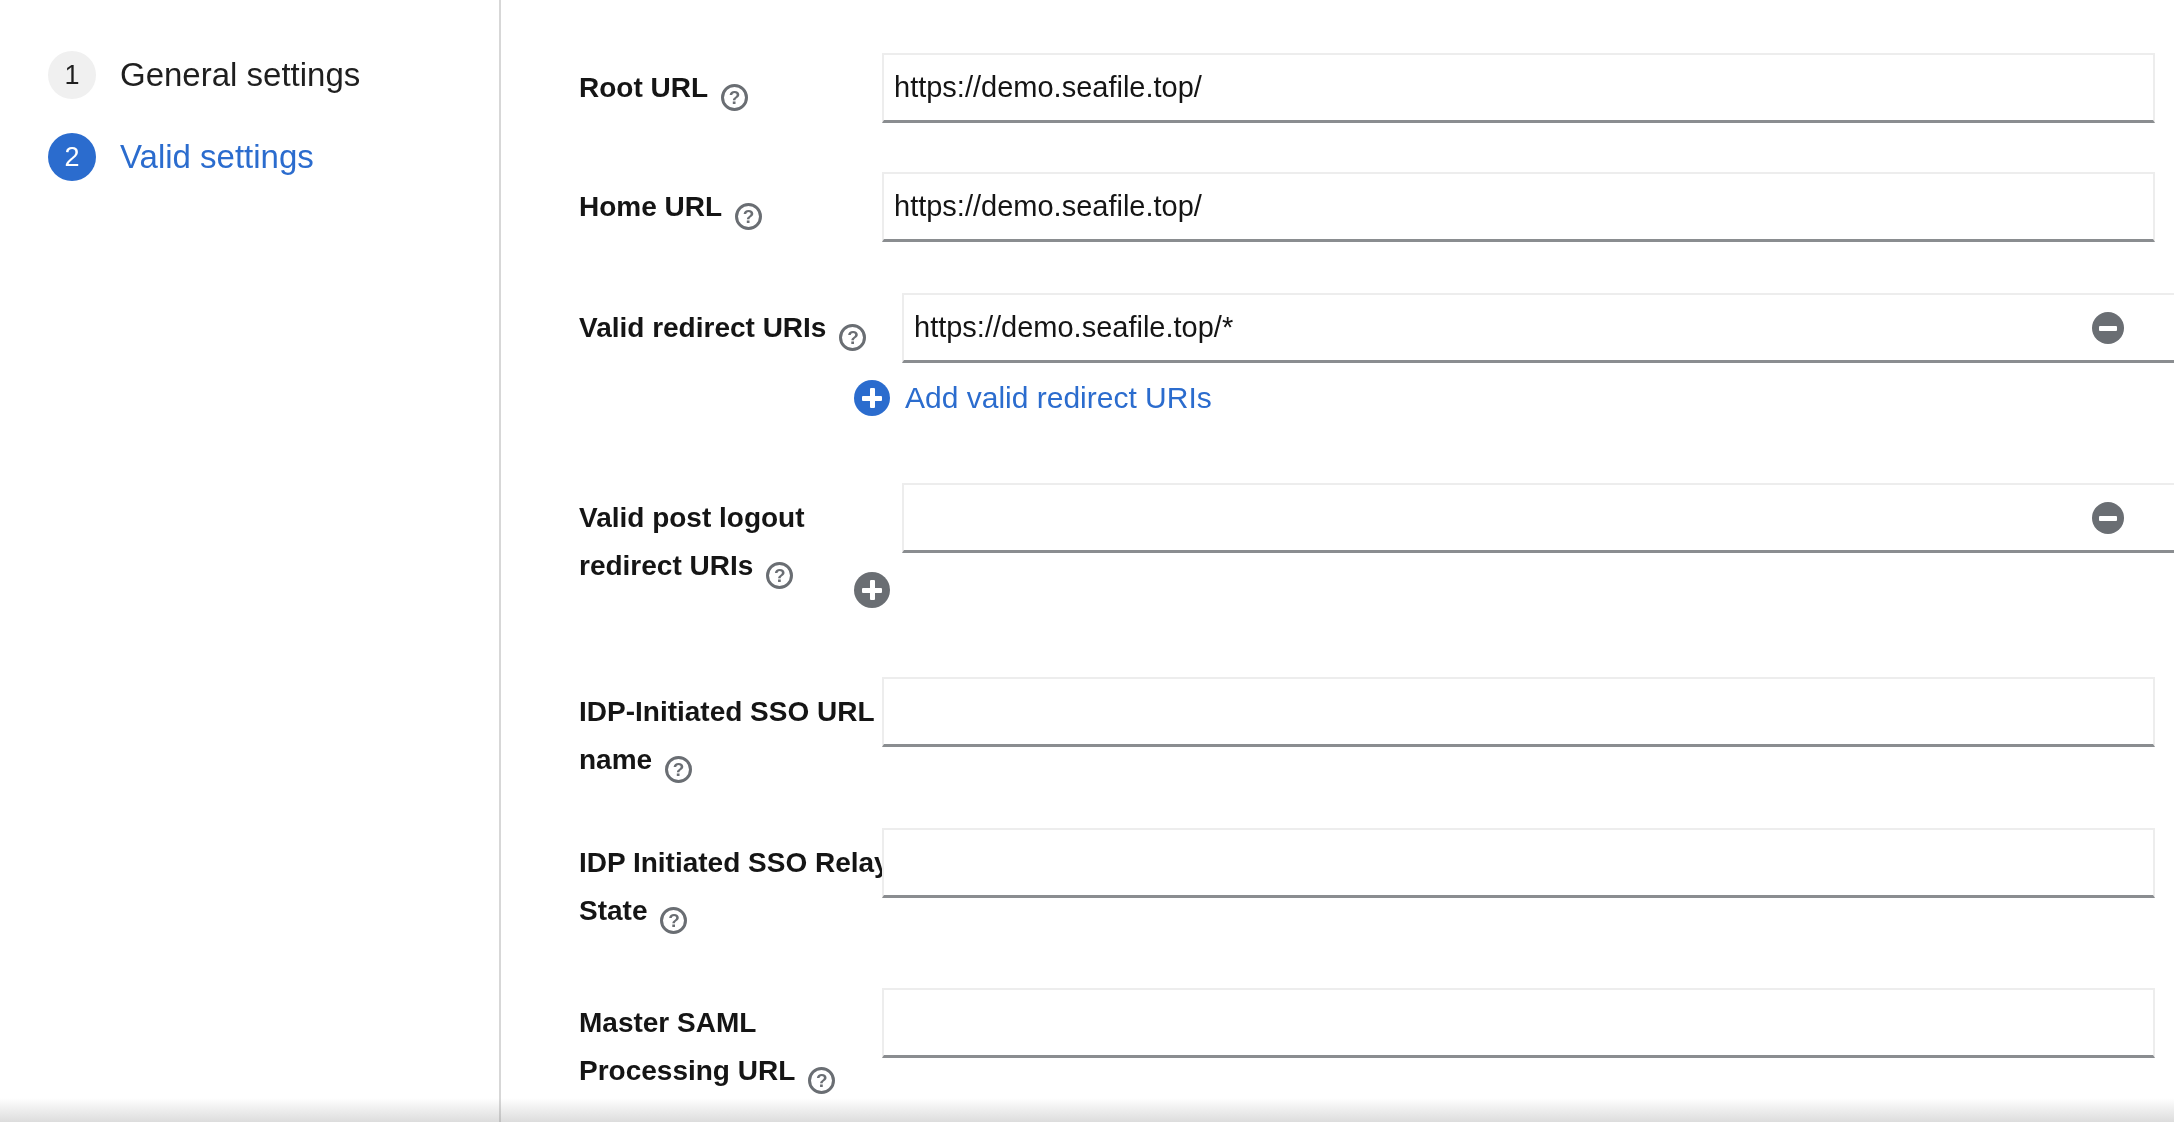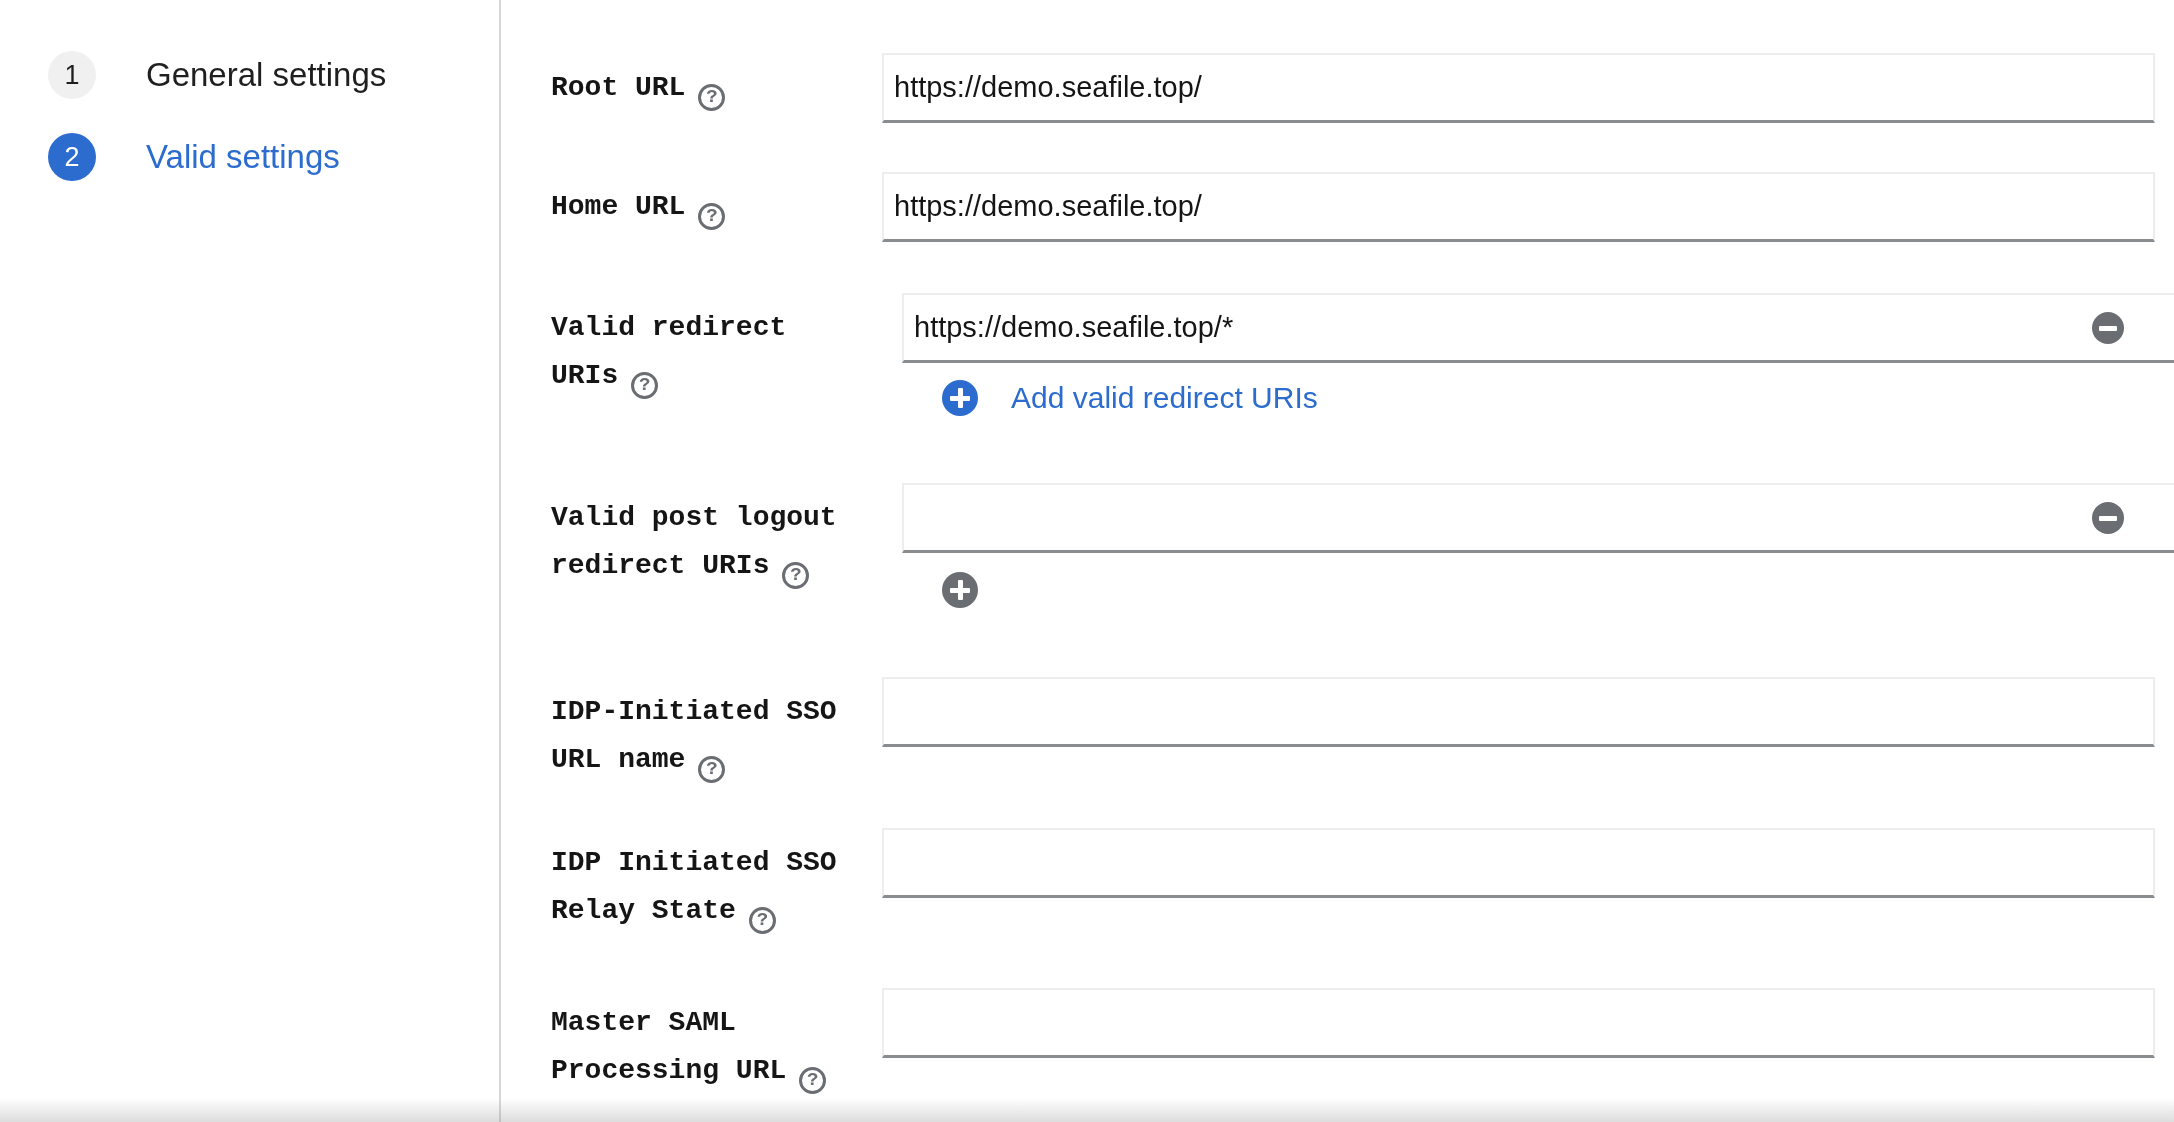--- a/index.html
+++ b/index.html
@@ -21,32 +21,32 @@
   }
   .step-item.step-1 { top:51px; }
   .step-item.step-2 { top:133px; }
   .step-circle {
     width:48px; height:48px; border-radius:50%; flex:0 0 48px;
     display:flex; align-items:center; justify-content:center;
     font-size:27px; line-height:1;
   }
   .step-1 .step-circle { background:#f0f0f0; color:#1f1f1f; }
   .step-2 .step-circle { background:#2b6cce; color:#ffffff; }
-  .step-label { font-size:33px; color:#1f1f1f; white-space:nowrap;margin-left:26px; }
+  .step-label { font-size:33px; color:#1f1f1f; white-space:nowrap; }
   .step-2 .step-label { color:#2b6cce; }
 
   
   .form-row { position:absolute; left:0; width:2174px; }
   .r1 { top:53px; }  .r2 { top:172px; } .r3 { top:293px; }
   .r4 { top:483px; } .r5 { top:677px; } .r6 { top:828px; } .r7 { top:988px; }
 
   .field-label {
-    position:absolute; left:551px; width:316px;
+    position:absolute; left:579px; width:316px;
     font-weight:bold; font-size:28px; line-height:48px;
-    padding-top:11px; color:#151515;font-family:Liberation Mono, monospace;
+    padding-top:11px; color:#151515;
   }
   .help-icon {
     display:inline-flex; align-items:center; justify-content:center;
     width:27px; height:27px; border:3px solid #6a6e73; border-radius:50%;
     color:#6a6e73; font-size:19px; font-weight:bold; line-height:1;
     margin-left:13px; vertical-align:-7px; cursor:pointer;
     background:#fff;
   }
 
   .text-input {
@@ -62,22 +62,22 @@
     position:absolute; left:2092px; top:19px; width:32px; height:32px;
     border-radius:50%; background:#6a6e73; border:none; cursor:pointer;
   }
   .remove-btn .minus-bar {
     position:absolute; left:7px; top:13.5px; width:18px; height:5px;
     background:#ffffff; border-radius:1px;
   }
 
   
   .add-link {
-    position:absolute; left:942px; display:flex; align-items:center;
-    gap:33px; background:none; border:none; cursor:pointer;
+    position:absolute; left:854px; display:flex; align-items:center;
+    gap:15px; background:none; border:none; cursor:pointer;
     font-family:inherit; font-size:30px; color:#2b6cce; padding:0;
   }
   .add-link.blue-link { top:380px; }
   .add-link.gray-link { top:572px; color:#6a6e73; }
   .plus-icon {
     position:relative; width:36px; height:36px; border-radius:50%;
     background:#2b6cce; flex:0 0 36px;
   }
   .gray-link .plus-icon { background:#6a6e73; }
   .plus-icon::before {

